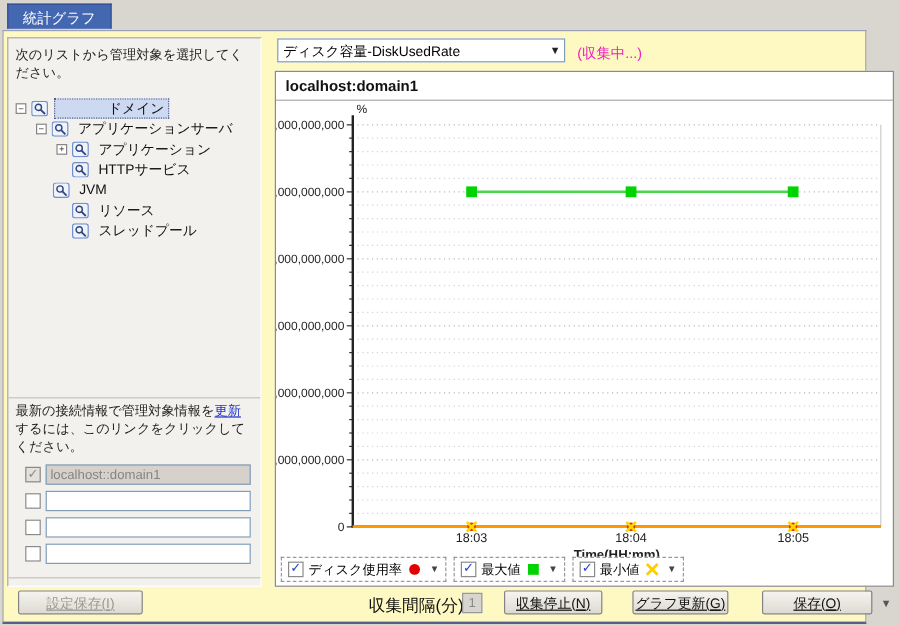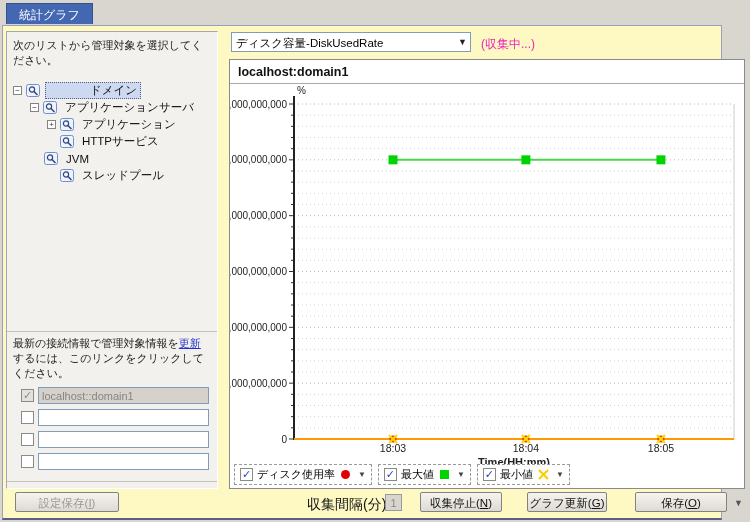--- a/index.html
+++ b/index.html
@@ -59,21 +59,21 @@
   .chart-title { height: 24px; border-bottom: 1px solid #aaa; font-size: 12.5px;
     font-weight: bold; color: #111; padding: 5px 0 0 8px; }
   #chart-svg { position: absolute; left: 0; top: 26px; }
   .legend-row { position: absolute; left: 4px; bottom: 3px; display: flex; gap: 6px; }
   .legend-item { display: flex; align-items: center; gap: 4px; border: 1px dashed #9a9a9a;
     padding: 2px 5px; font-size: 11px; background: #fff; }
   .legend-arrow { font-size: 8px; color: #444; margin-left: 2px; }
 
   
   .footer { position: absolute; left: 0; bottom: 2px; width: 744px; height: 26px; }
-  .footer .btn { position: absolute; height: 20px; padding-top: 3px; top: 2px; }
+  .footer .btn { position: absolute; height: 20px; padding-top: 3px; top: 2px; text-decoration: underline; }
   .settings-save { left: 12px; width: 104px; color: #9a9892; }
   .interval-label { position: absolute; left: 304px; top: 6px; font-size: 14px; color: #111; }
   .interval-input { position: absolute; left: 382px; top: 4px; width: 17px; height: 17px;
     border: 1px solid #9a9a9a; background: #d8d4ce; color: #8a8a8a; font-size: 11px;
     text-align: center; font-family: "Liberation Sans", sans-serif; }
   .stop-btn { left: 417px; width: 82px; }
   .refresh-btn { left: 524px; width: 80px; }
   .save-btn { left: 632px; width: 92px; }
   .save-menu-arrow { position: absolute; left: 731px; top: 8px; font-size: 9px; color: #555; }
 
@@ -128,20 +128,29 @@
           <span class="tree-label">HTTPサービス</span>
         </div>
         <div class="tree-row" style="padding-left: 24px;">
           <span class="expander none"></span>
           <svg class="node-icon" width="15" height="13">
             <rect x="0.5" y="0.5" width="13" height="12" rx="2" fill="#eef3fc" stroke="#6f8fd0"></rect>
             <circle cx="6" cy="5.5" r="2.6" fill="none" stroke="#33457a" stroke-width="1.2"></circle>
             <line x1="8" y1="7.5" x2="11.5" y2="11" stroke="#33457a" stroke-width="1.5"></line>
           </svg>
           <span class="tree-label">JVM</span>
+        </div>
+        <div class="tree-row" style="padding-left: 40px;">
+          <span class="expander none"></span>
+          <svg class="node-icon" width="15" height="13">
+            <rect x="0.5" y="0.5" width="13" height="12" rx="2" fill="#eef3fc" stroke="#6f8fd0"></rect>
+            <circle cx="6" cy="5.5" r="2.6" fill="none" stroke="#33457a" stroke-width="1.2"></circle>
+            <line x1="8" y1="7.5" x2="11.5" y2="11" stroke="#33457a" stroke-width="1.5"></line>
+          </svg>
+          <span class="tree-label">リソース</span>
         </div>
         <div class="tree-row" style="padding-left: 40px;">
           <span class="expander none"></span>
           <svg class="node-icon" width="15" height="13">
             <rect x="0.5" y="0.5" width="13" height="12" rx="2" fill="#eef3fc" stroke="#6f8fd0"></rect>
             <circle cx="6" cy="5.5" r="2.6" fill="none" stroke="#33457a" stroke-width="1.2"></circle>
             <line x1="8" y1="7.5" x2="11.5" y2="11" stroke="#33457a" stroke-width="1.5"></line>
           </svg>
           <span class="tree-label">スレッドプール</span>
         </div>

